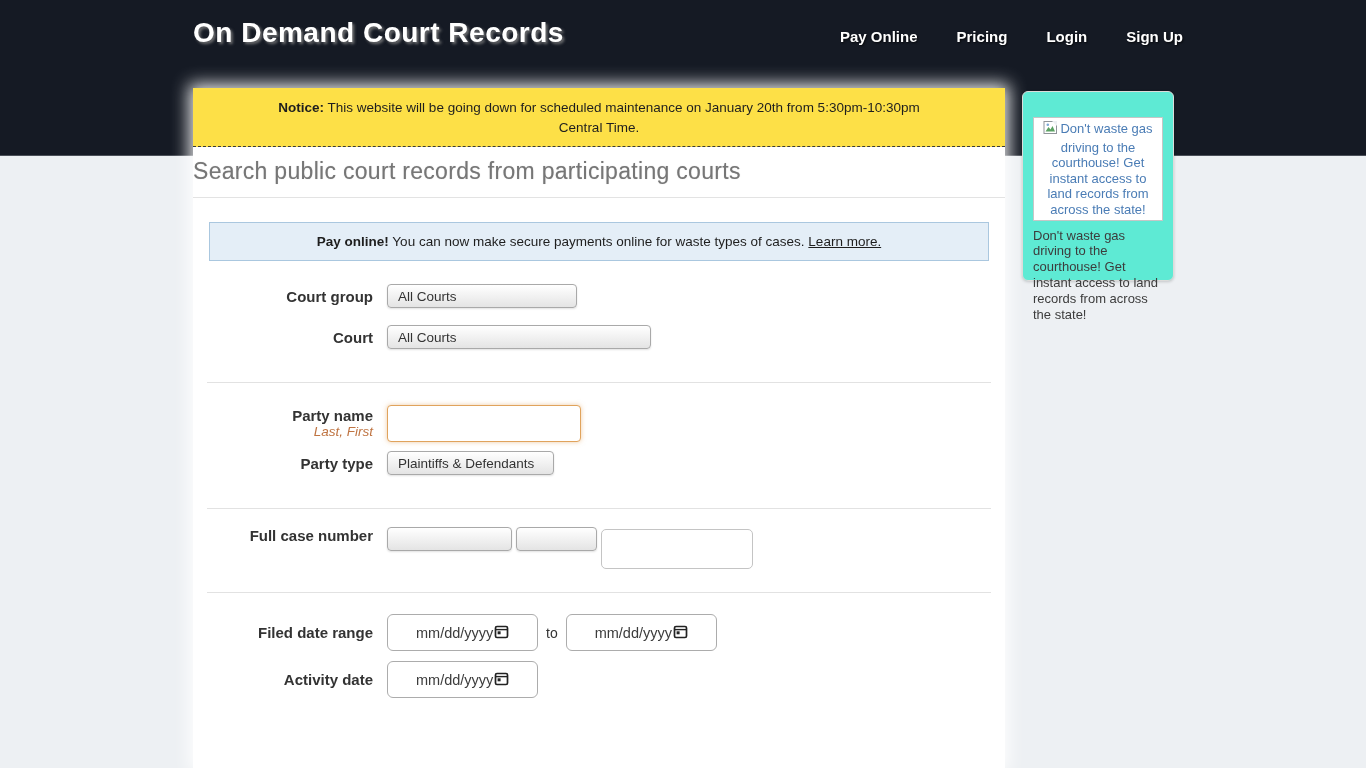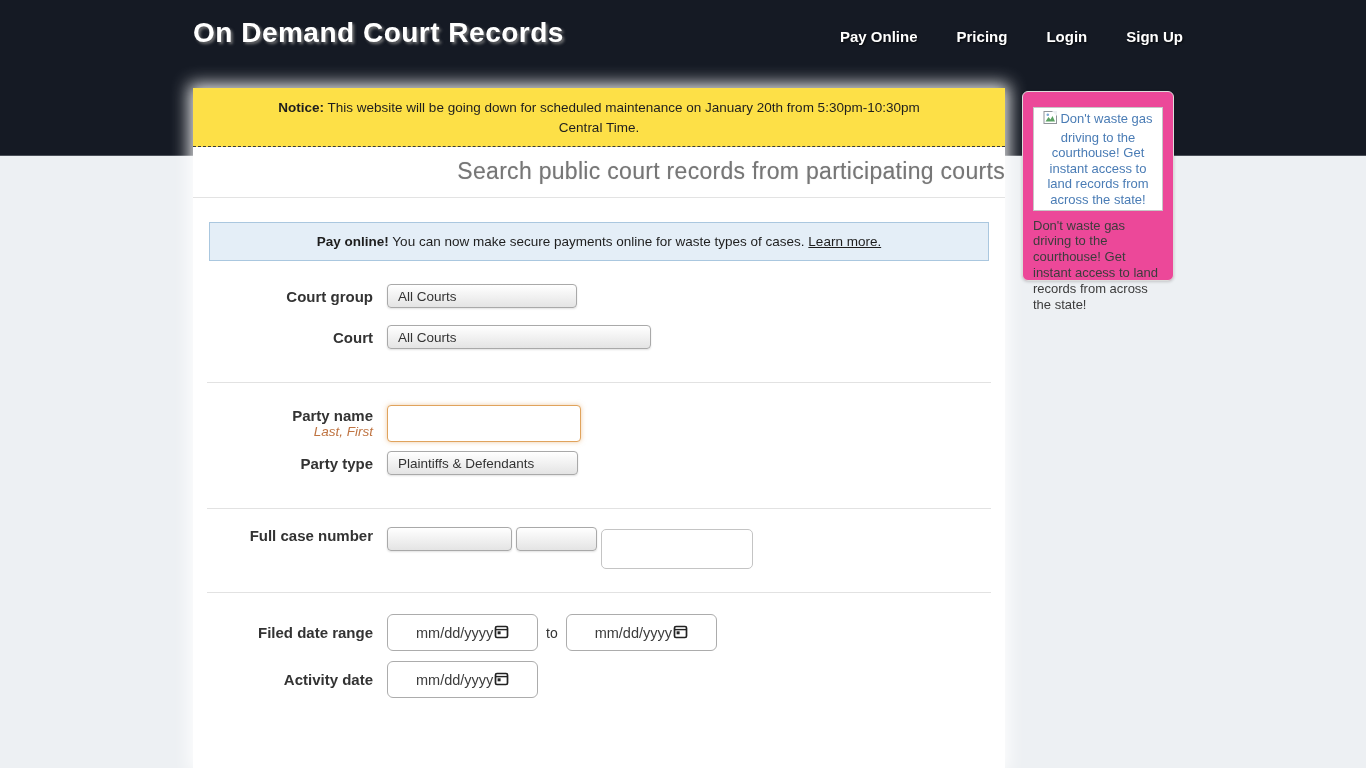--- a/index.html
+++ b/index.html
@@ -41,21 +41,21 @@
   }
   .notice {
     background:#fde047;
     border-bottom:1px dashed #3a3a3a;
     padding:10px 20px 9px;
     text-align:center;
     font-size:13.5px; line-height:1.45; color:#1e1e1e;
   }
   .notice p { max-width:650px; margin:0 auto; }
   .page-heading {
-    text-align:right;
+    text-align:left;
     font-size:23px; font-weight:normal;
     color:#767676;
     padding:11px 0 12px;
     border-bottom:1px solid #e3e3e3;
     text-shadow:0 0 1px rgba(120,120,120,0.4);
     letter-spacing:0.3px;
   }
   .alert {
     margin:24px 16px 0;
     background:#e4eef7;
@@ -98,21 +98,21 @@
     border-radius:4px;
     box-shadow:0 1px 2px rgba(0,0,0,0.12);
     font-size:13.5px; color:#333;
     display:flex; align-items:center;
     padding:6px 10px;
     cursor:pointer;
   }
   .select.placeholder { color:#999; }
   .w-court-group { width:190px; }
   .w-court       { width:264px; }
-  .w-party-type  { width:191px; }
+  .w-party-type  { width:167px; }
   .w-case-type   { width:457px; }
   .w-cn1 { width:125px; }
   .w-cn2 { width:81px; margin-left:4px; }
   .text-input {
     background:#fff;
     border:1px solid #e0a35c;
     border-radius:4px;
     box-shadow:0 0 5px rgba(224,163,92,0.55);
     width:194px; height:37px;
   }
@@ -131,25 +131,25 @@
     display:flex; align-items:center; justify-content:space-between;
     padding:0 28px;
     font-size:14.5px; color:#3c3c3c;
     cursor:text;
   }
   .date-sep { font-size:14px; color:#333; margin:0 8px; }
   
   .sidebar-ad {
     position:absolute; left:1022px; top:91px;
     width:152px; height:190px;
-    background:#ec4899;
+    background:#5eead4;
     border:1px solid #dcdcda;
     border-radius:6px;
     box-shadow:0 1px 3px rgba(0,0,0,0.18);
-    padding:15px 10px;
+    padding:25px 10px;
   }
   .ad-image-box {
     border:1px solid #c6c6c6;
     background:#fff;
     padding:2px 3px;
     font-size:13px; line-height:1.2;
     color:#4a7cb5;
     text-align:center;
     cursor:pointer;
   }

